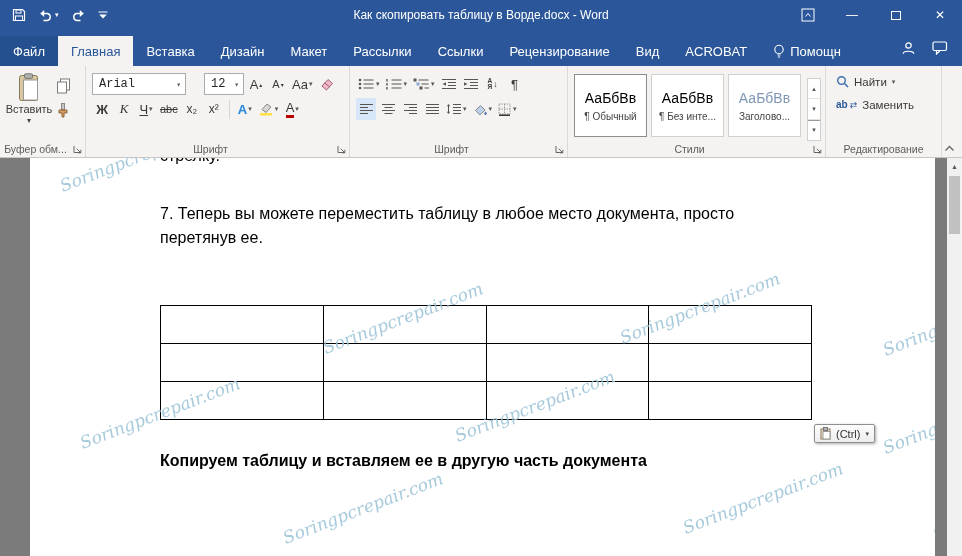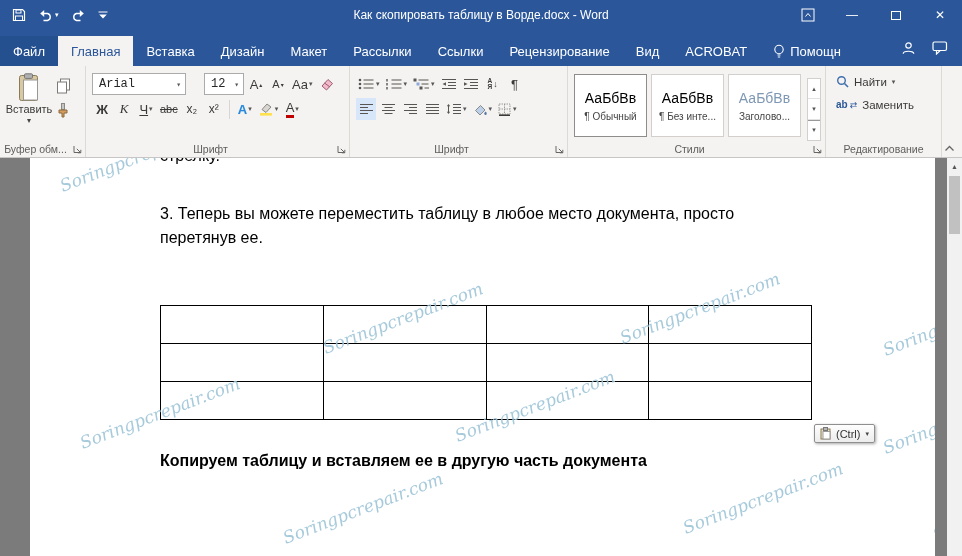--- a/index.html
+++ b/index.html
@@ -471,21 +471,21 @@
       <span class="wm wm7">Soringpcrepair.com</span>
       <span class="wm wm8">Soringpcrepair.com</span>
       <span class="wm wm9">Soringpcrepair.com</span>
       <span class="wm wm10">Soringpcrepair.com</span>
 
       <div class="content">
         <div class="clipped">
           <div>стрелку.</div>
         </div>
         <div class="para p1">
-          <div>3. Теперь вы можете переместить таблицу в любое место документа, просто</div>
+          <div>7. Теперь вы можете переместить таблицу в любое место документа, просто</div>
           <div>перетянув ее.</div>
         </div>
         <div class="dtable">
             <div class="trow">
               <div class="tcell"></div>
               <div class="tcell"></div>
               <div class="tcell"></div>
               <div class="tcell"></div>
             </div>
             <div class="trow">

